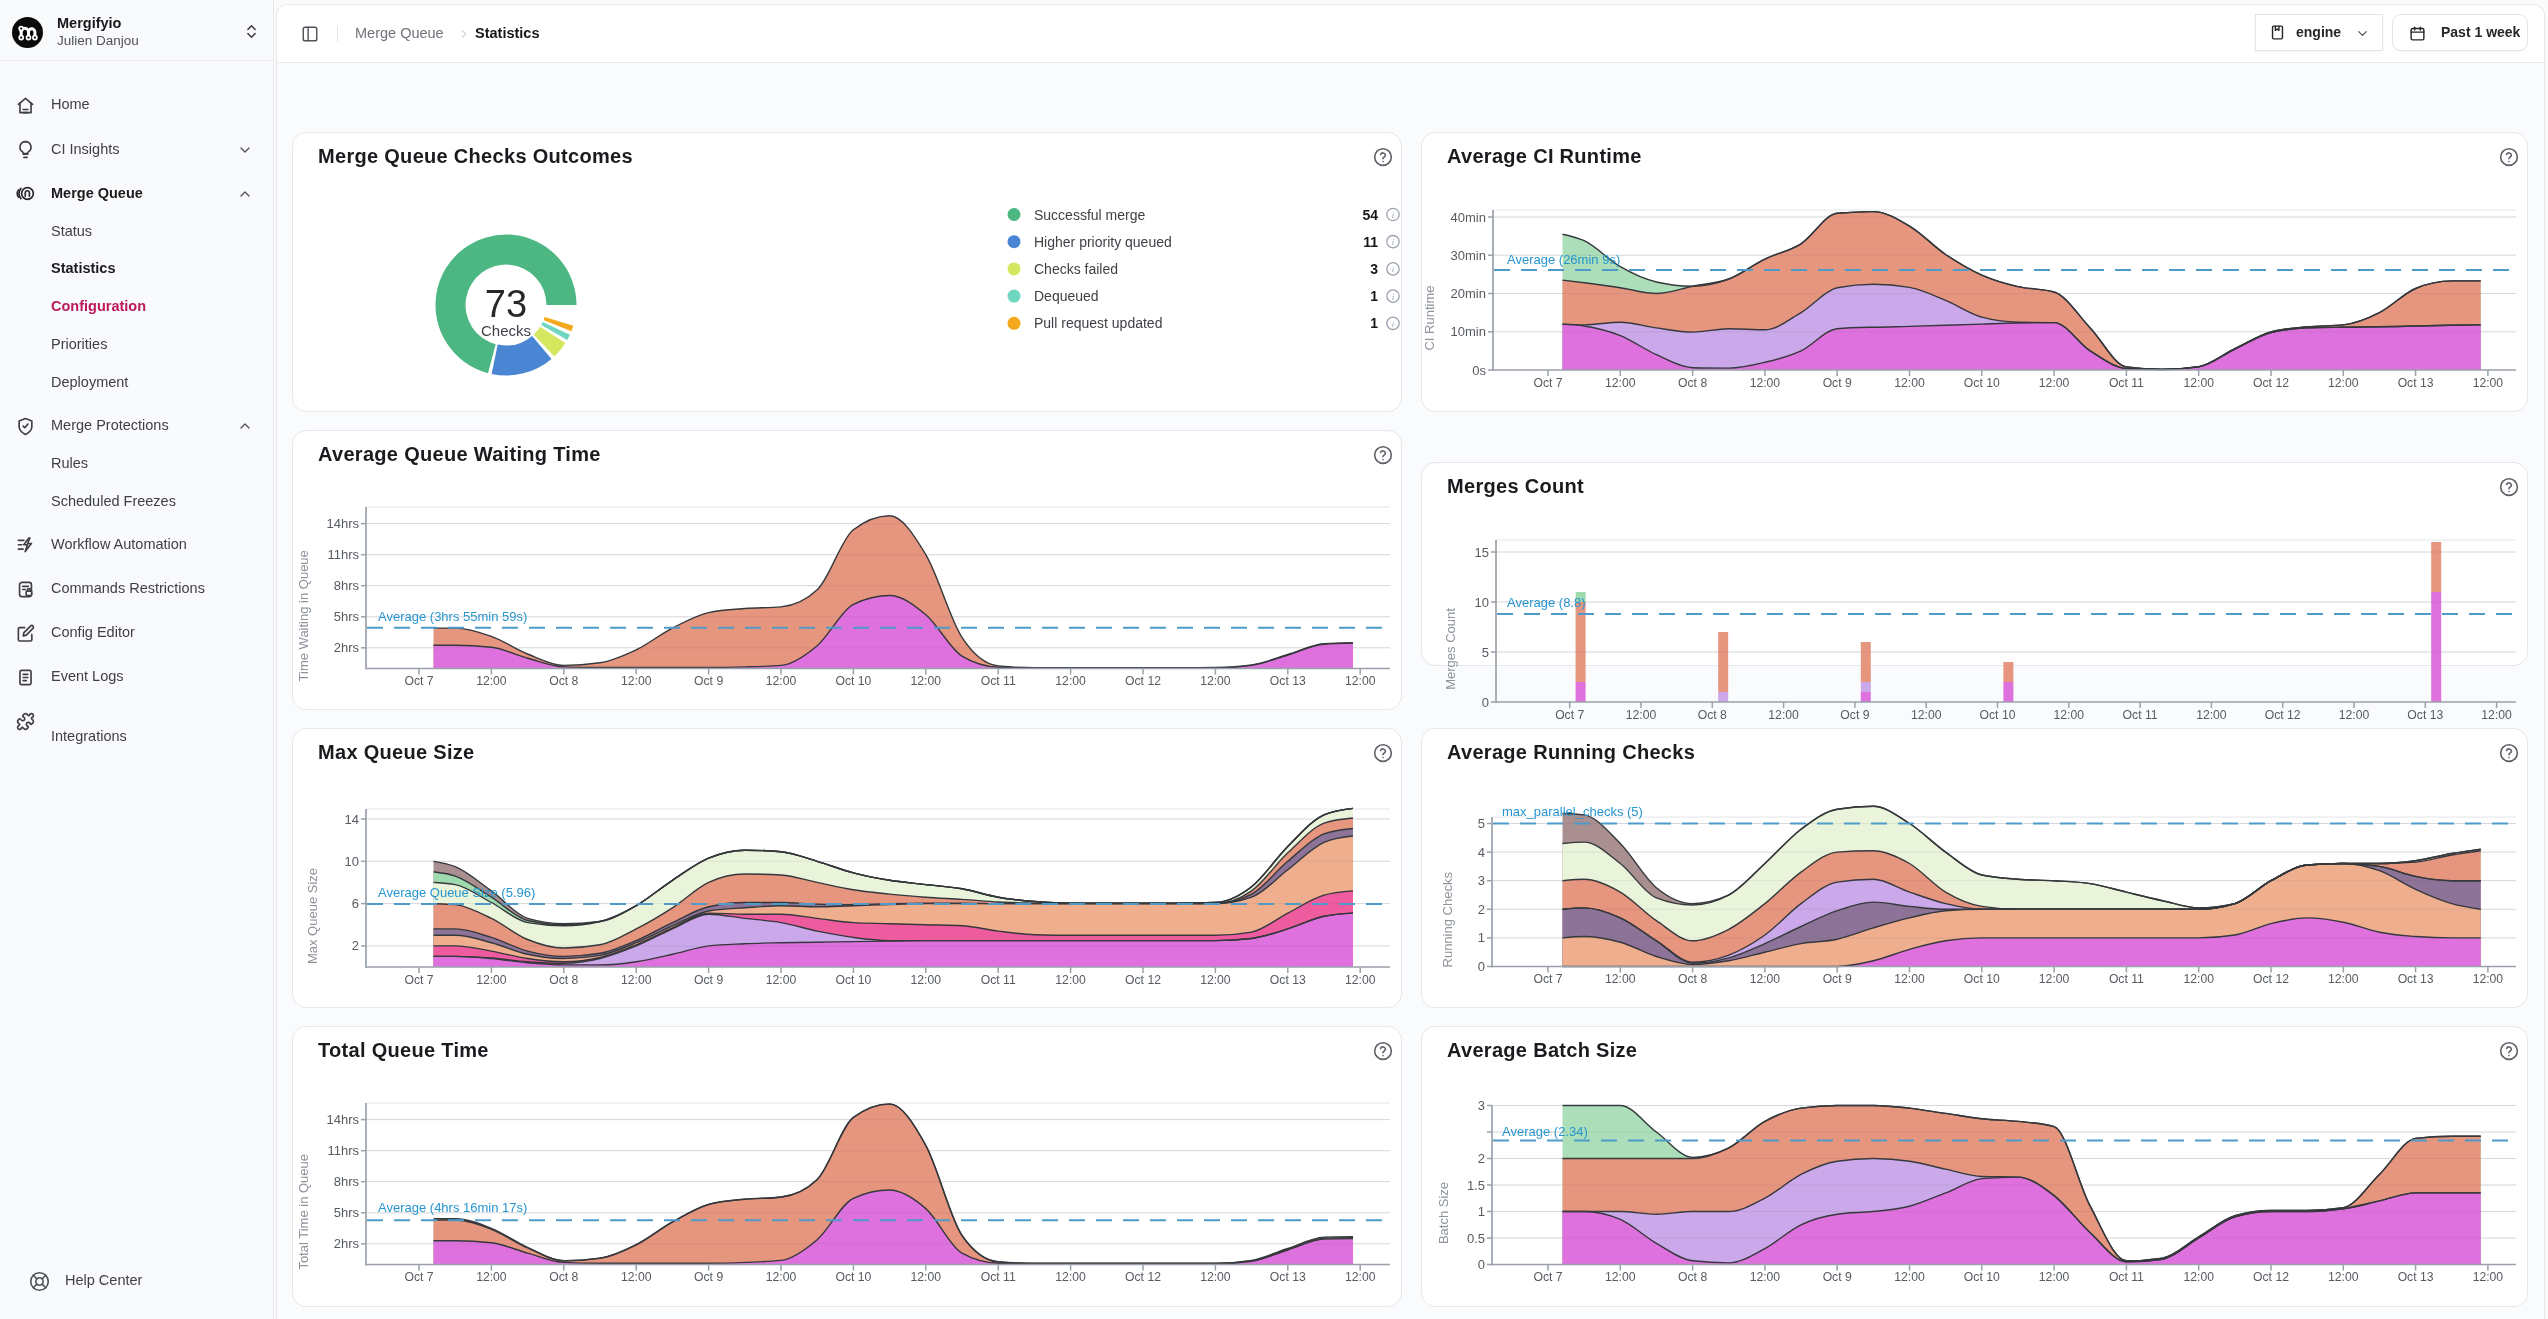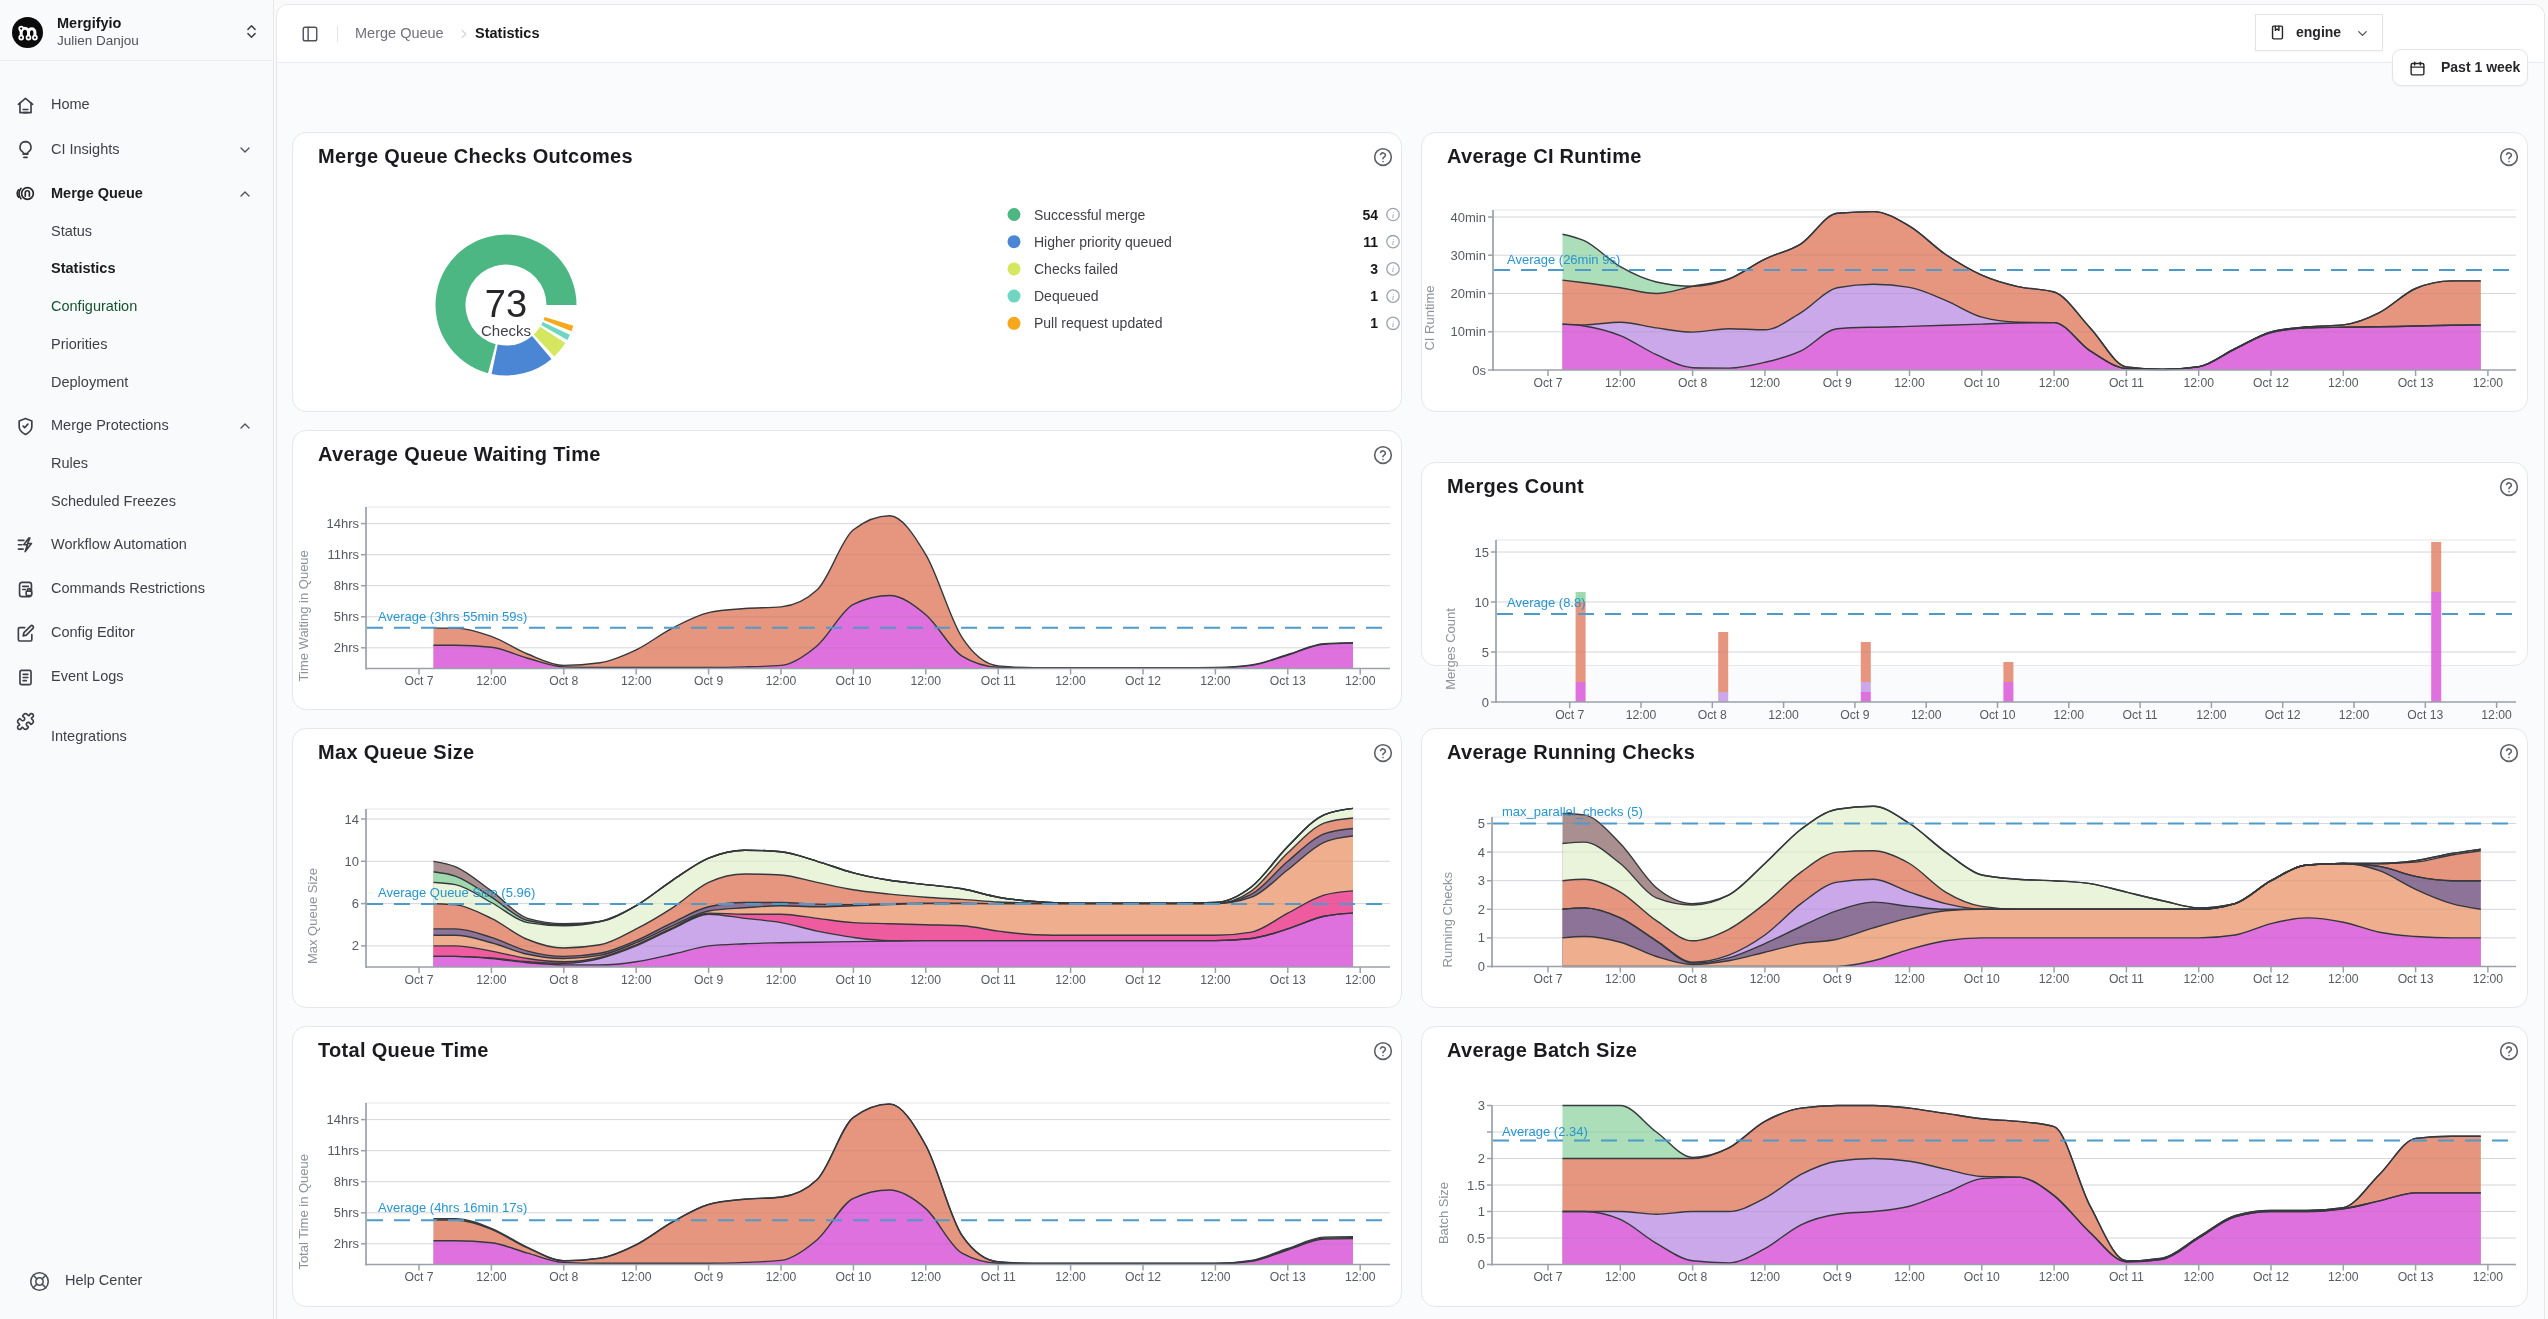--- a/index.html
+++ b/index.html
@@ -62,21 +62,21 @@
           <path d="m18 15-6-6-6 6"></path>
         </svg></span>
     </div>
     <div style="position:absolute;left:0;top:217.5px;width:274px;height:28px;">
       <span style="position:absolute;left:51px;top:5px;font-size:14.5px;font-weight:400;color:#3f3f46;white-space:nowrap;">Status</span>
     </div>
     <div style="position:absolute;left:0;top:255px;width:274px;height:28px;">
       <span style="position:absolute;left:51px;top:5px;font-size:14.5px;font-weight:600;color:#1c1c1f;white-space:nowrap;">Statistics</span>
     </div>
     <div style="position:absolute;left:0;top:293px;width:274px;height:28px;">
-      <span style="position:absolute;left:51px;top:5px;font-size:14.5px;font-weight:400;color:#14532d;white-space:nowrap;">Configuration</span>
+      <span style="position:absolute;left:51px;top:5px;font-size:14.5px;font-weight:700;color:#be185d;white-space:nowrap;">Configuration</span>
     </div>
     <div style="position:absolute;left:0;top:330.5px;width:274px;height:28px;">
       <span style="position:absolute;left:51px;top:5px;font-size:14.5px;font-weight:400;color:#3f3f46;white-space:nowrap;">Priorities</span>
     </div>
     <div style="position:absolute;left:0;top:368.5px;width:274px;height:28px;">
       <span style="position:absolute;left:51px;top:5px;font-size:14.5px;font-weight:400;color:#3f3f46;white-space:nowrap;">Deployment</span>
     </div>
     <div style="position:absolute;left:0;top:412px;width:274px;height:28px;">
       <span style="position:absolute;left:16px;top:4.5px;"><svg width="19" height="19" viewBox="0 0 24 24" fill="none" stroke="#3f3f46" stroke-width="2.1" stroke-linecap="round" stroke-linejoin="round">
           <path d="M12 22s8-3.5 8-10V5l-8-3-8 3v7c0 6.5 8 10 8 10z"></path>
@@ -161,21 +161,21 @@
     <div style="position:absolute;right:161px;top:9px;width:128px;height:37px;background:#fff;border:1px solid #e4e4e7;border-radius:0;box-shadow:0 1px 2px rgba(0,0,0,0.04);">
       <span style="position:absolute;left:13px;top:9px;"><svg width="17" height="17" viewBox="0 0 24 24" fill="none" stroke="#27272a" stroke-width="2" stroke-linecap="round" stroke-linejoin="round">
             <rect x="5" y="3" width="14" height="18" rx="1.5"></rect>
             <path d="M9 3v6l2.5-2L14 9V3"></path>
           </svg></span>
       <span style="position:absolute;left:40px;top:9px;font-size:14px;font-weight:600;color:#27272a;">engine</span>
       <span style="position:absolute;right:12px;top:11px;"><svg width="15" height="15" viewBox="0 0 24 24" fill="none" stroke="#52525b" stroke-width="2" stroke-linecap="round" stroke-linejoin="round">
             <path d="m6 9 6 6 6-6"></path>
           </svg></span>
     </div>
-    <div style="position:absolute;right:16px;top:9px;width:136px;height:37px;background:#fff;border:1px solid #e4e4e7;border-radius:9px;box-shadow:0 1px 2px rgba(0,0,0,0.04);margin-top:35px;">
+    <div style="position:absolute;right:16px;top:9px;width:136px;height:37px;background:#fff;border:1px solid #e4e4e7;border-radius:9px;box-shadow:0 1px 2px rgba(0,0,0,0.04);">
       <span style="position:absolute;left:16px;top:10px;"><svg width="17" height="17" viewBox="0 0 24 24" fill="none" stroke="#27272a" stroke-width="2" stroke-linecap="round" stroke-linejoin="round">
             <rect x="3" y="5" width="18" height="16" rx="2"></rect>
             <path d="M16 3v4"></path>
             <path d="M8 3v4"></path>
             <path d="M3 10h18"></path>
           </svg></span>
       <span style="position:absolute;left:48px;top:9px;font-size:14px;font-weight:600;color:#27272a;">Past 1 week</span>
     </div>
   </div>
 

